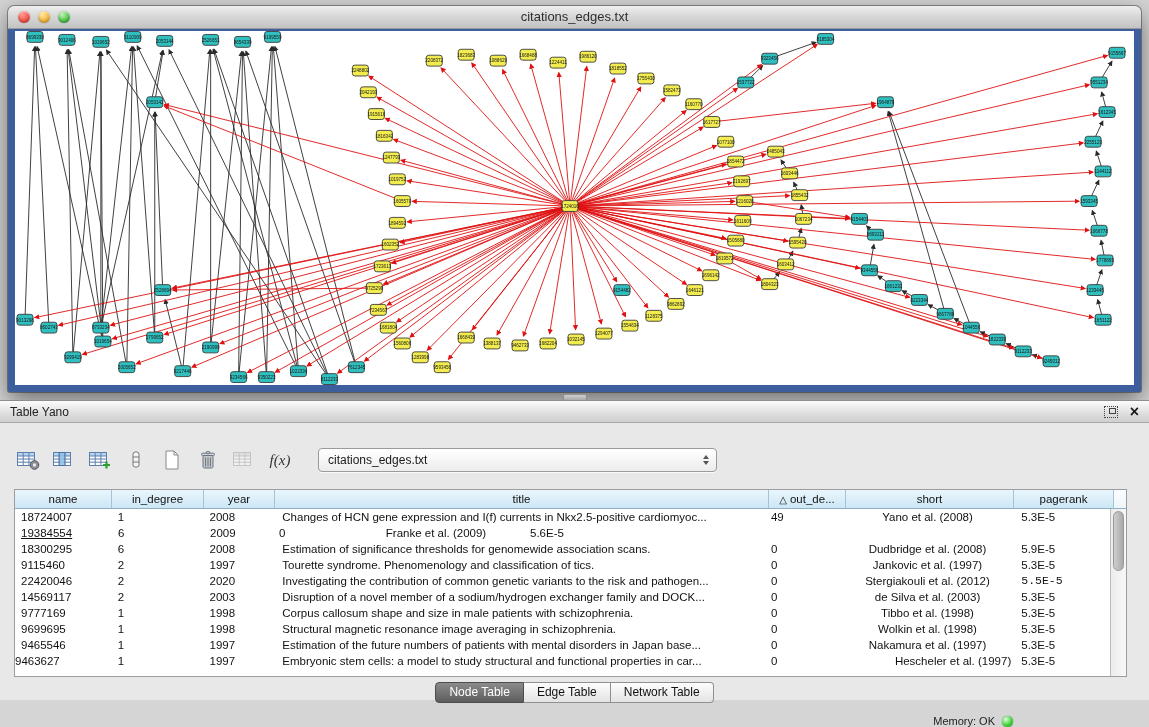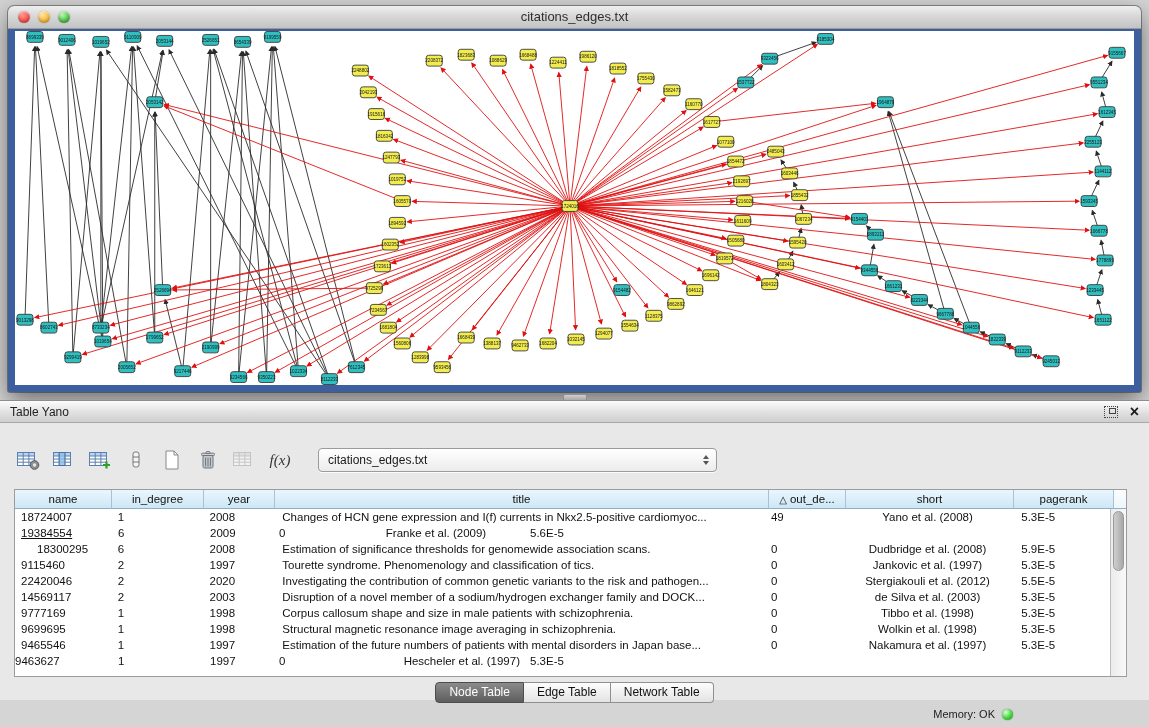--- a/index.html
+++ b/index.html
@@ -67,21 +67,21 @@
 
   .tabs{display:flex;justify-content:center;margin-top:5px}
   .tab{height:19px;line-height:19px;padding:0 13px;font-size:12px;
        border:1px solid #8f8f8f;border-left-width:0;
        background:linear-gradient(#fdfdfd,#e3e3e3);color:#111}
   .tab:first-child{border-radius:4px 0 0 4px;border-left-width:1px}
   .tab:last-child{border-radius:0 4px 4px 0}
   .tab.active{background:linear-gradient(#8b8b8b,#5d5d5d);color:#fff;border-color:#4d4d4d}
 
   .statusbar{position:absolute;left:0;bottom:0;width:1024px;height:26px;box-sizing:border-box;
-             display:flex;align-items:center;justify-content:flex-end;gap:7px;
+             display:flex;align-items:flex-end;justify-content:flex-end;gap:7px;
              padding-right:11px;font-size:11px;color:#222}
   .mem-dot{width:11px;height:11px;border-radius:50%;
            background:radial-gradient(circle at 35% 30%,#dfffdc,#43d13c 55%,#1f9a1f);
            box-shadow:0 0 1px #0a660a}
 </style>
 </head>
 <body>
 
 <div class="window">
   <div class="titlebar">
@@ -791,21 +791,21 @@
         </div>
         <div class="tr">
           <div class="td" style="width: 97px; text-align: left; padding-left: 6px; text-decoration: underline;">19384554</div>
           <div class="td" style="width: 92px; text-align: left; padding-left: 6px;">6</div>
           <div class="td" style="width: 71px; text-align: left; padding-left: 6px;">2009</div>
           <div class="td" style="width: 77px; text-align: left; padding-left: 4px;">0</div>
           <div class="td" style="width: 168px; text-align: center; padding-left: 0px;">Franke et al. (2009)</div>
           <div class="td" style="width: 100px; text-align: left; padding-left: 10px;">5.6E-5</div>
         </div>
         <div class="tr">
-          <div class="td" style="width: 97px; text-align: left; padding-left: 22px;">18300295</div>
+          <div class="td" style="width: 97px; text-align: left; padding-left: 6px;">18300295</div>
           <div class="td" style="width: 92px; text-align: left; padding-left: 6px;">6</div>
           <div class="td" style="width: 71px; text-align: left; padding-left: 6px;">2008</div>
           <div class="td" style="width: 494px; text-align: left; padding-left: 8px;">Estimation of significance thresholds for genomewide association scans.</div>
           <div class="td" style="width: 77px; text-align: left; padding-left: 4px;">0</div>
           <div class="td" style="width: 168px; text-align: center; padding-left: 0px;">Dudbridge et al. (2008)</div>
           <div class="td" style="width: 100px; text-align: left; padding-left: 10px;">5.9E-5</div>
         </div>
         <div class="tr">
           <div class="td" style="width: 97px; text-align: left; padding-left: 6px;">9115460</div>
           <div class="td" style="width: 92px; text-align: left; padding-left: 6px;">2</div>
@@ -815,21 +815,21 @@
           <div class="td" style="width: 168px; text-align: center; padding-left: 0px;">Jankovic et al. (1997)</div>
           <div class="td" style="width: 100px; text-align: left; padding-left: 10px;">5.3E-5</div>
         </div>
         <div class="tr">
           <div class="td" style="width: 97px; text-align: left; padding-left: 6px;">22420046</div>
           <div class="td" style="width: 92px; text-align: left; padding-left: 6px;">2</div>
           <div class="td" style="width: 71px; text-align: left; padding-left: 6px;">2020</div>
           <div class="td" style="width: 494px; text-align: left; padding-left: 8px;">Investigating the contribution of common genetic variants to the risk and pathogen...</div>
           <div class="td" style="width: 77px; text-align: left; padding-left: 4px;">0</div>
           <div class="td" style="width: 168px; text-align: center; padding-left: 0px;">Stergiakouli et al. (2012)</div>
-          <div class="td" style="width: 100px; text-align: left; padding-left: 10px;">5.5E-5</div>
+          <div class="td" style="width: 100px; text-align: left; padding-left: 10px; font-family: Liberation Mono, monospace;">5.5E-5</div>
         </div>
         <div class="tr">
           <div class="td" style="width: 97px; text-align: left; padding-left: 6px;">14569117</div>
           <div class="td" style="width: 92px; text-align: left; padding-left: 6px;">2</div>
           <div class="td" style="width: 71px; text-align: left; padding-left: 6px;">2003</div>
           <div class="td" style="width: 494px; text-align: left; padding-left: 8px;">Disruption of a novel member of a sodium/hydrogen exchanger family and DOCK...</div>
           <div class="td" style="width: 77px; text-align: left; padding-left: 4px;">0</div>
           <div class="td" style="width: 168px; text-align: center; padding-left: 0px;">de Silva et al. (2003)</div>
           <div class="td" style="width: 100px; text-align: left; padding-left: 10px;">5.3E-5</div>
         </div>
@@ -857,20 +857,21 @@
           <div class="td" style="width: 71px; text-align: left; padding-left: 6px;">1997</div>
           <div class="td" style="width: 494px; text-align: left; padding-left: 8px;">Estimation of the future numbers of patients with mental disorders in Japan base...</div>
           <div class="td" style="width: 77px; text-align: left; padding-left: 4px;">0</div>
           <div class="td" style="width: 168px; text-align: center; padding-left: 0px;">Nakamura et al. (1997)</div>
           <div class="td" style="width: 100px; text-align: left; padding-left: 10px;">5.3E-5</div>
         </div>
         <div class="tr">
           <div class="td" style="width: 97px; text-align: left; ">9463627</div>
           <div class="td" style="width: 92px; text-align: left; padding-left: 6px;">1</div>
           <div class="td" style="width: 71px; text-align: left; padding-left: 6px;">1997</div>
+          <div class="td" style="width: 494px; text-align: left; padding-left: 8px;">Embryonic stem cells: a model to study structural and functional properties in car...</div>
           <div class="td" style="width: 77px; text-align: left; padding-left: 4px;">0</div>
           <div class="td" style="width: 168px; text-align: right; padding-left: 0px;">Hescheler et al. (1997)</div>
           <div class="td" style="width: 100px; text-align: left; padding-left: 10px;">5.3E-5</div>
         </div>
       </div>
     <div class="vscroll">
       <div class="vthumb"></div>
     </div>
   </div>
 

